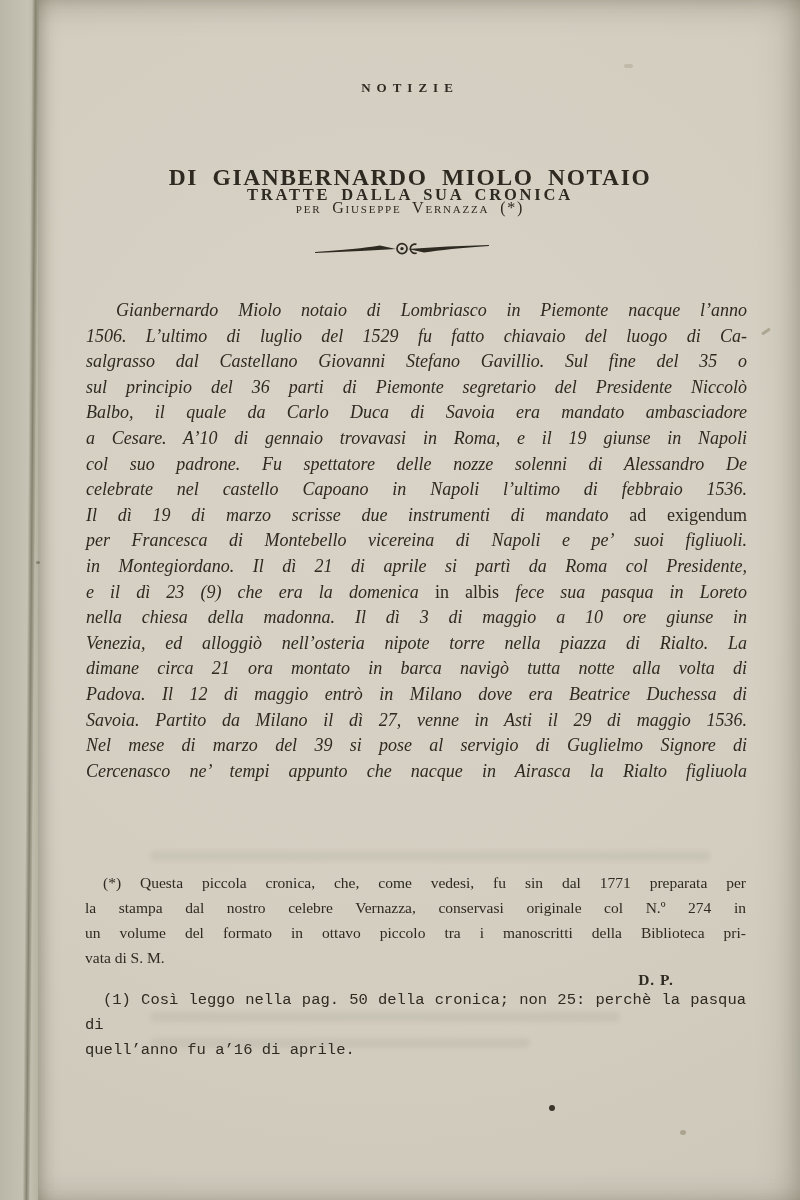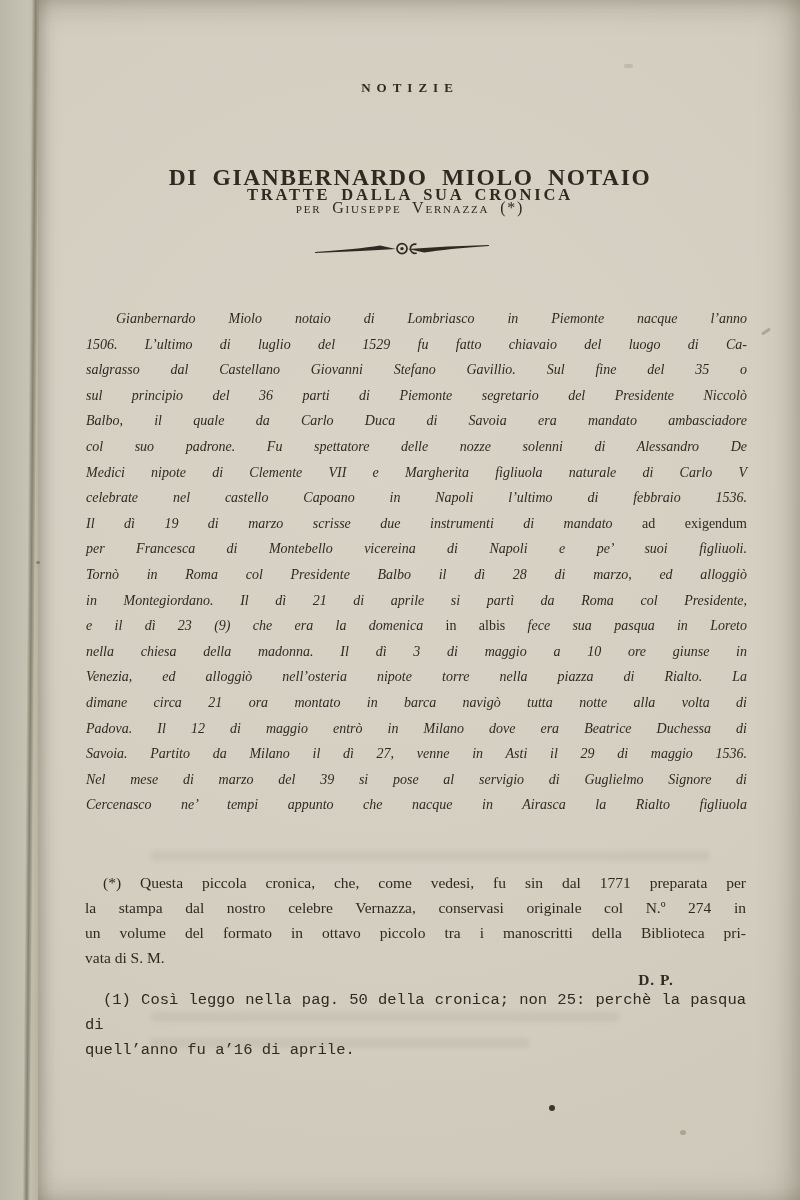--- a/index.html
+++ b/index.html
@@ -49,22 +49,22 @@
   .byline{
     position:absolute;left:0;top:199px;width:700px;
     font-size:16px;font-variant:small-caps;letter-spacing:1.8px;word-spacing:5px;color:var(--ink);
   }
   .ornament{
     position:absolute;left:312px;top:236px;width:180px;height:26px;
     transform:rotate(-1deeg);
   }
 
   .body-text{
-    position:absolute;left:86px;top:306px;width:661px;
-    font-size:14px;line-height:25.6px;color:var(--ink);
+    position:absolute;left:86px;top:298px;width:661px;
+    font-size:18px;line-height:25.6px;color:var(--ink);
   }
   .body-line{
     text-align:justify;text-align-last:justify;white-space:nowrap;
   }
   .body-line:first-child{text-indent:30px;}
   .ital{font-style:italic;}
   .roman{font-style:normal;}
 
   .footnotes{position:absolute;left:85px;width:661px;color:var(--ink);}
   #fn-star{top:870px;}
@@ -113,26 +113,25 @@
       <path d="M177 11.4 Q135 13.6 112 16.8 L96 13 Q135 11.1 177 10.6 Z"></path>
     </g>
   </svg>
 
   <main class="body-text">
       <div class="body-line"><span class="ital">Gianbernardo Miolo notaio di Lombriasco in Piemonte nacque l’anno</span></div>
       <div class="body-line"><span class="ital">1506. L’ultimo di luglio del 1529 fu fatto chiavaio del luogo di Ca-</span></div>
       <div class="body-line"><span class="ital">salgrasso dal Castellano Giovanni Stefano Gavillio. Sul fine del 35 o</span></div>
       <div class="body-line"><span class="ital">sul principio del 36 parti di Piemonte segretario del Presidente Niccolò</span></div>
       <div class="body-line"><span class="ital">Balbo, il quale da Carlo Duca di Savoia era mandato ambasciadore</span></div>
+      <div class="body-line"><span class="ital">a Cesare. A’10 di gennaio trovavasi in Roma, e il 19 giunse in Napoli</span></div>
       <div class="body-line"><span class="ital">col suo padrone. Fu spettatore delle nozze solenni di Alessandro De</span></div>
-      <div class="body-line"><span class="ital">Medici nipote di Clemente VII e Margherita figliuola naturale di Carlo V</span></div>
       <div class="body-line"><span class="ital">celebrate nel castello Capoano in Napoli l’ultimo di febbraio 1536.</span></div>
       <div class="body-line"><span class="ital">Il dì 19 di marzo scrisse due instrumenti di mandato </span><span class="roman">ad exigendum</span></div>
       <div class="body-line"><span class="ital">per Francesca di Montebello vicereina di Napoli e pe’ suoi figliuoli.</span></div>
-      <div class="body-line"><span class="ital">Tornò in Roma col Presidente Balbo il dì 28 di marzo, ed alloggiò</span></div>
       <div class="body-line"><span class="ital">in Montegiordano. Il dì 21 di aprile si partì da Roma col Presidente,</span></div>
       <div class="body-line"><span class="ital">e il dì 23 (9) che era la domenica </span><span class="roman">in albis</span><span class="ital"> fece sua pasqua in Loreto</span></div>
       <div class="body-line"><span class="ital">nella chiesa della madonna. Il dì 3 di maggio a 10 ore giunse in</span></div>
       <div class="body-line"><span class="ital">Venezia, ed alloggiò nell’osteria nipote torre nella piazza di Rialto. La</span></div>
       <div class="body-line"><span class="ital">dimane circa 21 ora montato in barca navigò tutta notte alla volta di</span></div>
       <div class="body-line"><span class="ital">Padova. Il 12 di maggio entrò in Milano dove era Beatrice Duchessa di</span></div>
       <div class="body-line"><span class="ital">Savoia. Partito da Milano il dì 27, venne in Asti il 29 di maggio 1536.</span></div>
       <div class="body-line"><span class="ital">Nel mese di marzo del 39 si pose al servigio di Guglielmo Signore di</span></div>
       <div class="body-line"><span class="ital">Cercenasco ne’ tempi appunto che nacque in Airasca la Rialto figliuola</span></div>
     </main>

